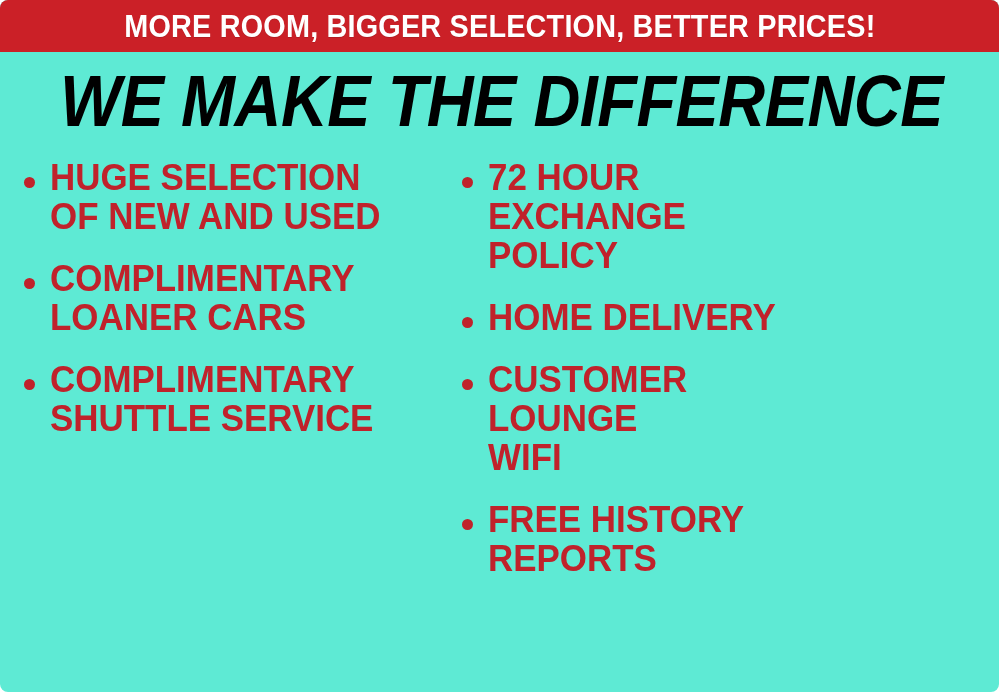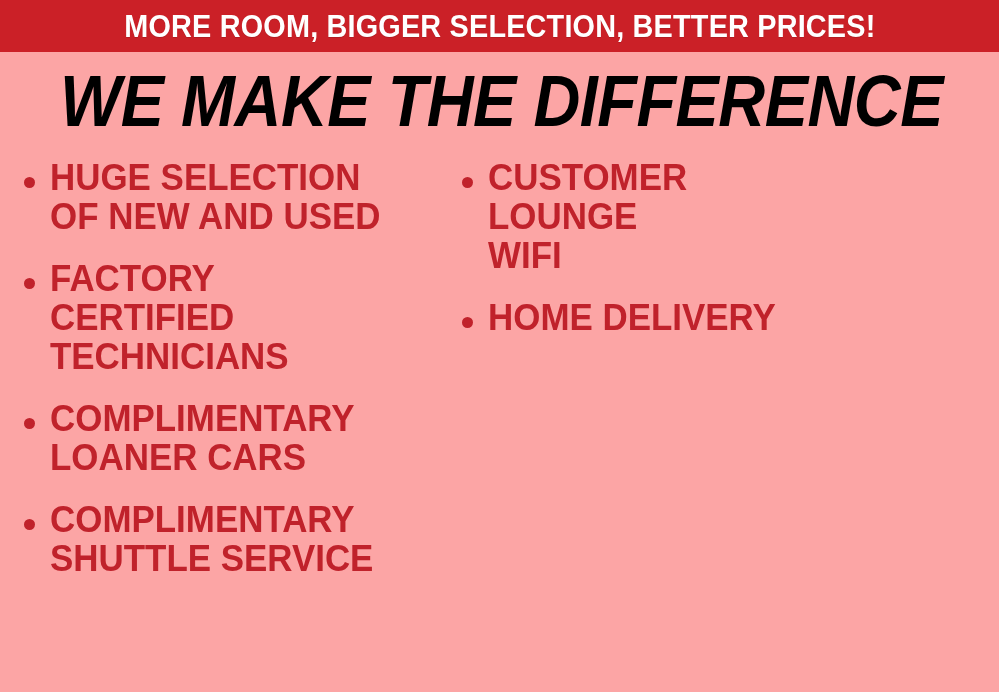--- a/index.html
+++ b/index.html
@@ -6,23 +6,24 @@
   html, body {
     margin: 0;
     padding: 0;
     background: #ffffff;
   }
 
   #ad {
     position: relative;
     width: 999px;
     height: 692px;
-    background: #fca5a5;
+    background: #5eead4;
     overflow: hidden;
     font-family: "Liberation Sans", sans-serif;
+    border-radius: 8px;
     -webkit-font-smoothing: antialiased;
   }
 
   
   .banner {
     position: absolute;
     left: 0;
     top: 0;
     width: 999px;
     height: 52px;
@@ -136,37 +137,41 @@
   </div>
 
   <div class="columns">
 
     <div class="col col-left">
       <div class="bullet-item">
         <span class="bullet-text">HUGE SELECTION
 OF NEW AND USED</span>
       </div>
       <div class="bullet-item">
-        <span class="bullet-text">FACTORY CERTIFIED
-TECHNICIANS</span>
-      </div>
-      <div class="bullet-item">
         <span class="bullet-text">COMPLIMENTARY
 LOANER CARS</span>
       </div>
       <div class="bullet-item">
         <span class="bullet-text">COMPLIMENTARY
 SHUTTLE SERVICE</span>
       </div>
     </div>
 
     <div class="col col-right">
       <div class="bullet-item">
+        <span class="bullet-text">72 HOUR EXCHANGE
+POLICY</span>
+      </div>
+      <div class="bullet-item">
+        <span class="bullet-text">HOME DELIVERY</span>
+      </div>
+      <div class="bullet-item">
         <span class="bullet-text">CUSTOMER LOUNGE
 WIFI</span>
       </div>
       <div class="bullet-item">
-        <span class="bullet-text">HOME DELIVERY</span>
+        <span class="bullet-text">FREE HISTORY
+REPORTS</span>
       </div>
     </div>
 
   </div>
 </div>
 
 </body></html>

